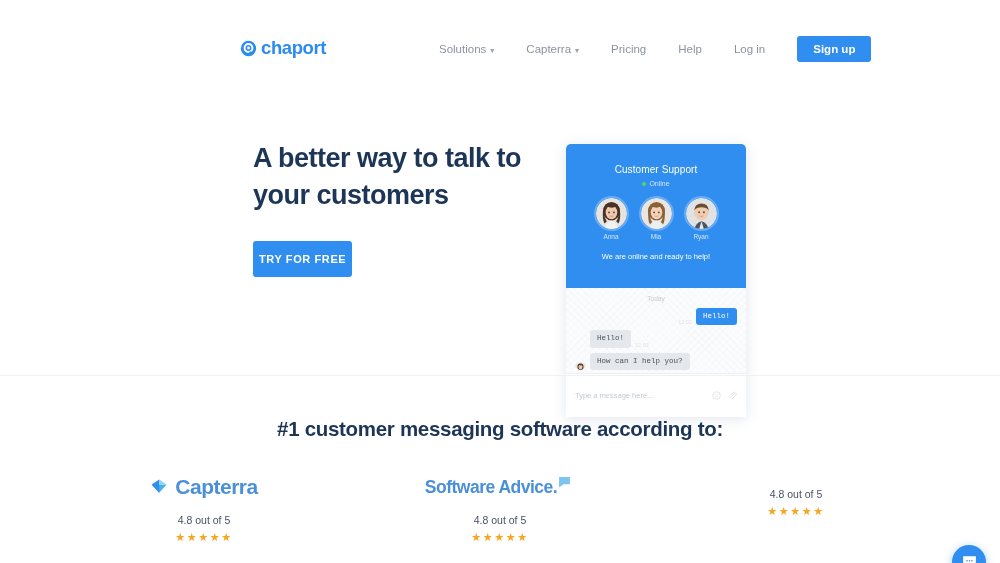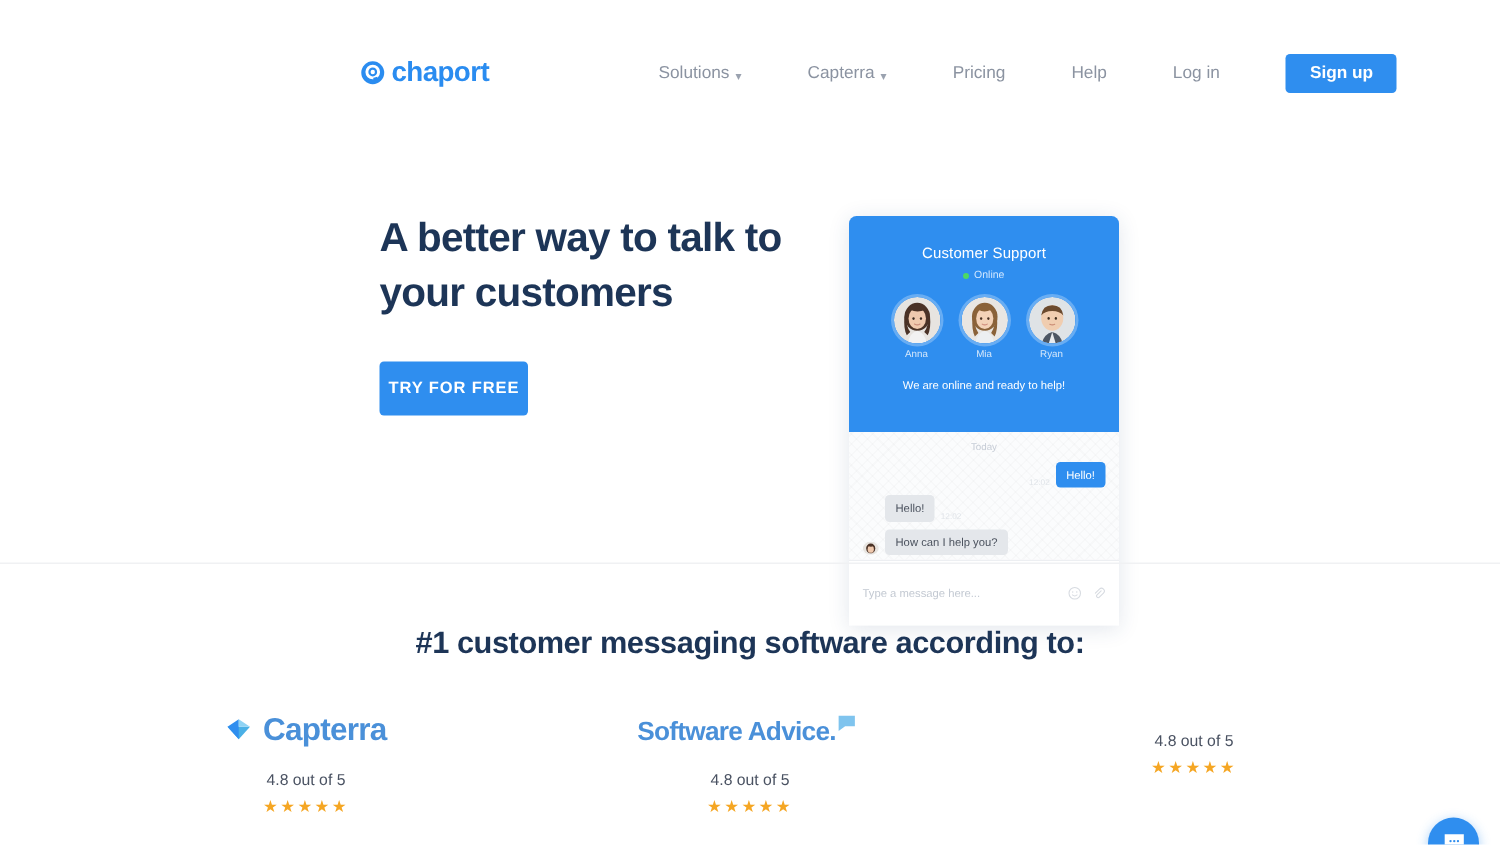--- a/index.html
+++ b/index.html
@@ -21,21 +21,21 @@
     display: flex; align-items: center; gap: 4px;
     text-decoration: none;
   }
   .logo-mark { width: 17px; height: 17px; display:block; }
   .logo-text {
     font-size: 18.5px; font-weight: 700; color: #2a8cf0;
     letter-spacing: -0.4px; line-height: 1;
   }
   .nav {
     position: absolute; left: 425px; top: 0; height: 42px;
-    display: flex; align-items: center; gap: 16px;
+    display: flex; align-items: center; gap: 4px;
   }
   .nav-item {
     font-size: 11.5px; color: #8b93a1; text-decoration: none;
     padding: 0 14px; display: flex; align-items: center; gap: 4px;
     white-space: nowrap;
   }
   .caret { font-size: 8px; color:#9aa2af; position: relative; top: 1px; }
   .signup-btn {
     margin-left: 14px;
     background: #2f8eef; color: #fff;
@@ -100,21 +100,21 @@
     background-image:
       repeating-linear-gradient(45deg, rgba(0,0,0,0.016) 0 1px, transparent 1px 5px),
       repeating-linear-gradient(-45deg, rgba(0,0,0,0.016) 0 1px, transparent 1px 5px);
     padding: 7px 9px 0 9px;
   }
   .day-label { text-align:center; font-size: 6.5px; color: #c6ccd6; margin-bottom: 6px; }
   .msg-row { display: flex; align-items: flex-end; gap: 4px; margin-bottom: 5px; }
   .msg-row.out { justify-content: flex-end; }
   .bubble {
     font-size: 7.5px; padding: 4px 7px; border-radius: 3px;
-    max-width: 110px; line-height: 1.25;
+    max-width: 110px; line-height: 1.25; font-family: Liberation Mono, monospace;
   }
   .bubble.out { background: #2f8eef; color: #fff; }
   .bubble.in { background: #e4e7eb; color: #4b525e; }
   .stamp { font-size: 5.5px; color: #dfe3e8; }
   .mini-av { width: 11px; height: 11px; border-radius: 50%; overflow: hidden; flex: 0 0 auto; }
 
   .widget-foot {
     height: 44px; border-top: 1px solid #edeff2;
     display: flex; align-items: center; padding: 0 9px;
     background: #fff;

